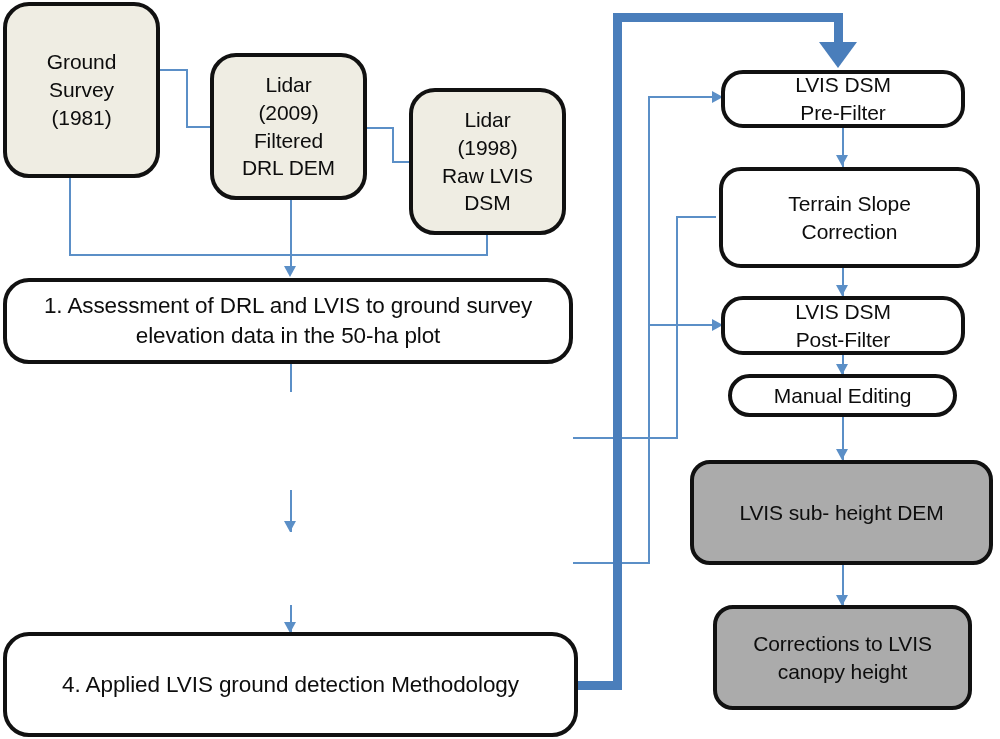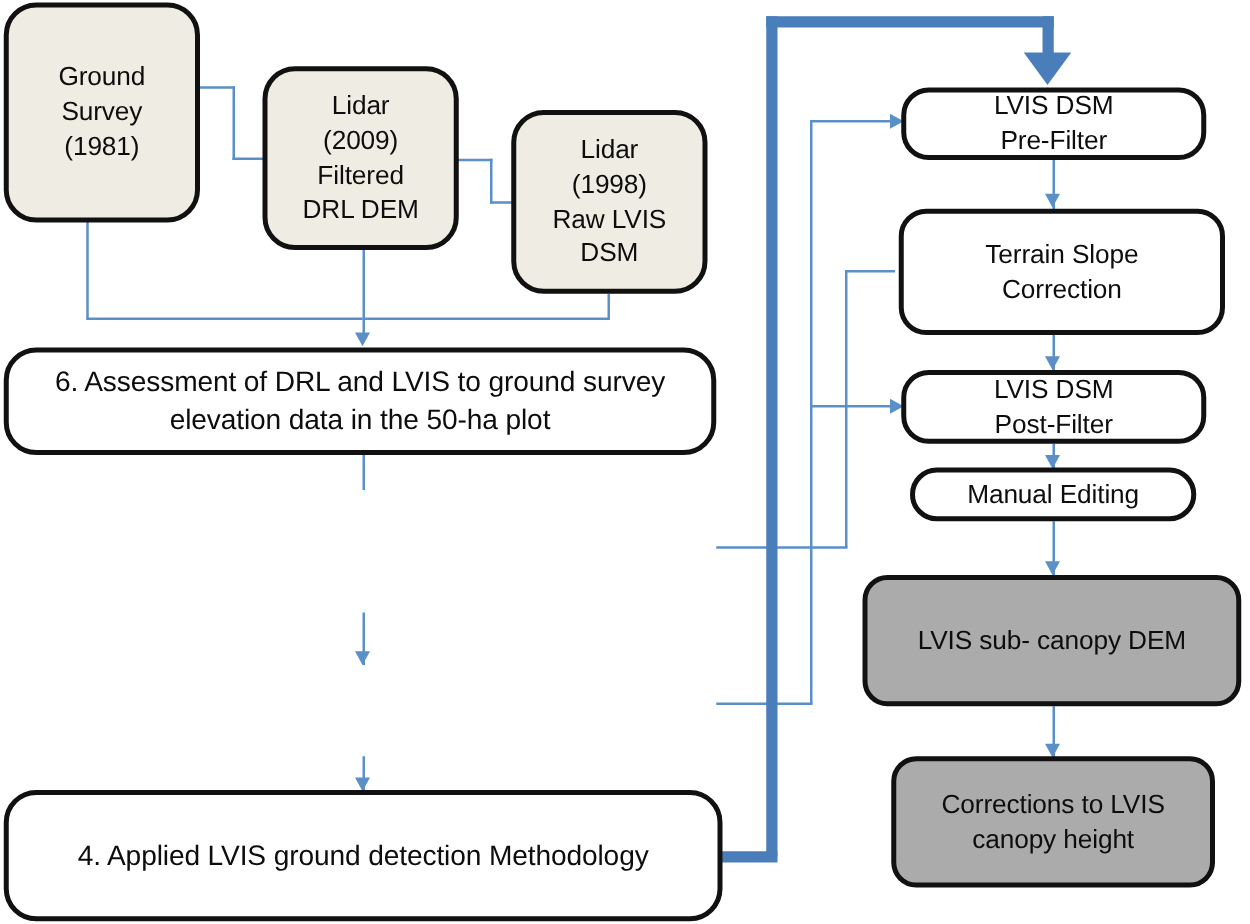--- a/index.html
+++ b/index.html
@@ -159,21 +159,21 @@
 
   <div class="node source" style="left:210px;top:53px;width:157px;height:147px;">
     <span class="txt">Lidar<br>(2009)<br>Filtered<br>DRL DEM</span>
   </div>
 
   <div class="node source" style="left:409px;top:88px;width:157px;height:147px;">
     <span class="txt">Lidar<br>(1998)<br>Raw LVIS<br>DSM</span>
   </div>
 
   <div class="node procWide" style="left:3px;top:278px;width:570px;height:86px;">
-    <span class="txt">6. Assessment of DRL and LVIS to ground survey elevation data in the 50-ha plot</span>
+    <span class="txt">1. Assessment of DRL and LVIS to ground survey elevation data in the 50-ha plot</span>
   </div>
 
 
 
   <div class="node procWide" style="left:3px;top:632px;width:575px;height:105px;">
     <span class="txt">4. Applied LVIS ground detection Methodology</span>
   </div>
 
   <div class="node proc" style="left:721px;top:70px;width:244px;height:58px;">
     <span class="txt">LVIS DSM<br>Pre-Filter</span>
@@ -185,20 +185,20 @@
 
   <div class="node proc" style="left:721px;top:296px;width:244px;height:59px;">
     <span class="txt">LVIS DSM<br>Post-Filter</span>
   </div>
 
   <div class="node proc" style="left:728px;top:374px;width:229px;height:43px;">
     <span class="txt">Manual Editing</span>
   </div>
 
   <div class="node result" style="left:690px;top:460px;width:303px;height:105px;">
-    <span class="txt">LVIS sub- canopy DEM</span>
+    <span class="txt">LVIS sub- height DEM</span>
   </div>
 
   <div class="node result" style="left:713px;top:605px;width:259px;height:105px;">
     <span class="txt">Corrections to LVIS canopy height</span>
   </div>
 
 </div>
 
 </body></html>

